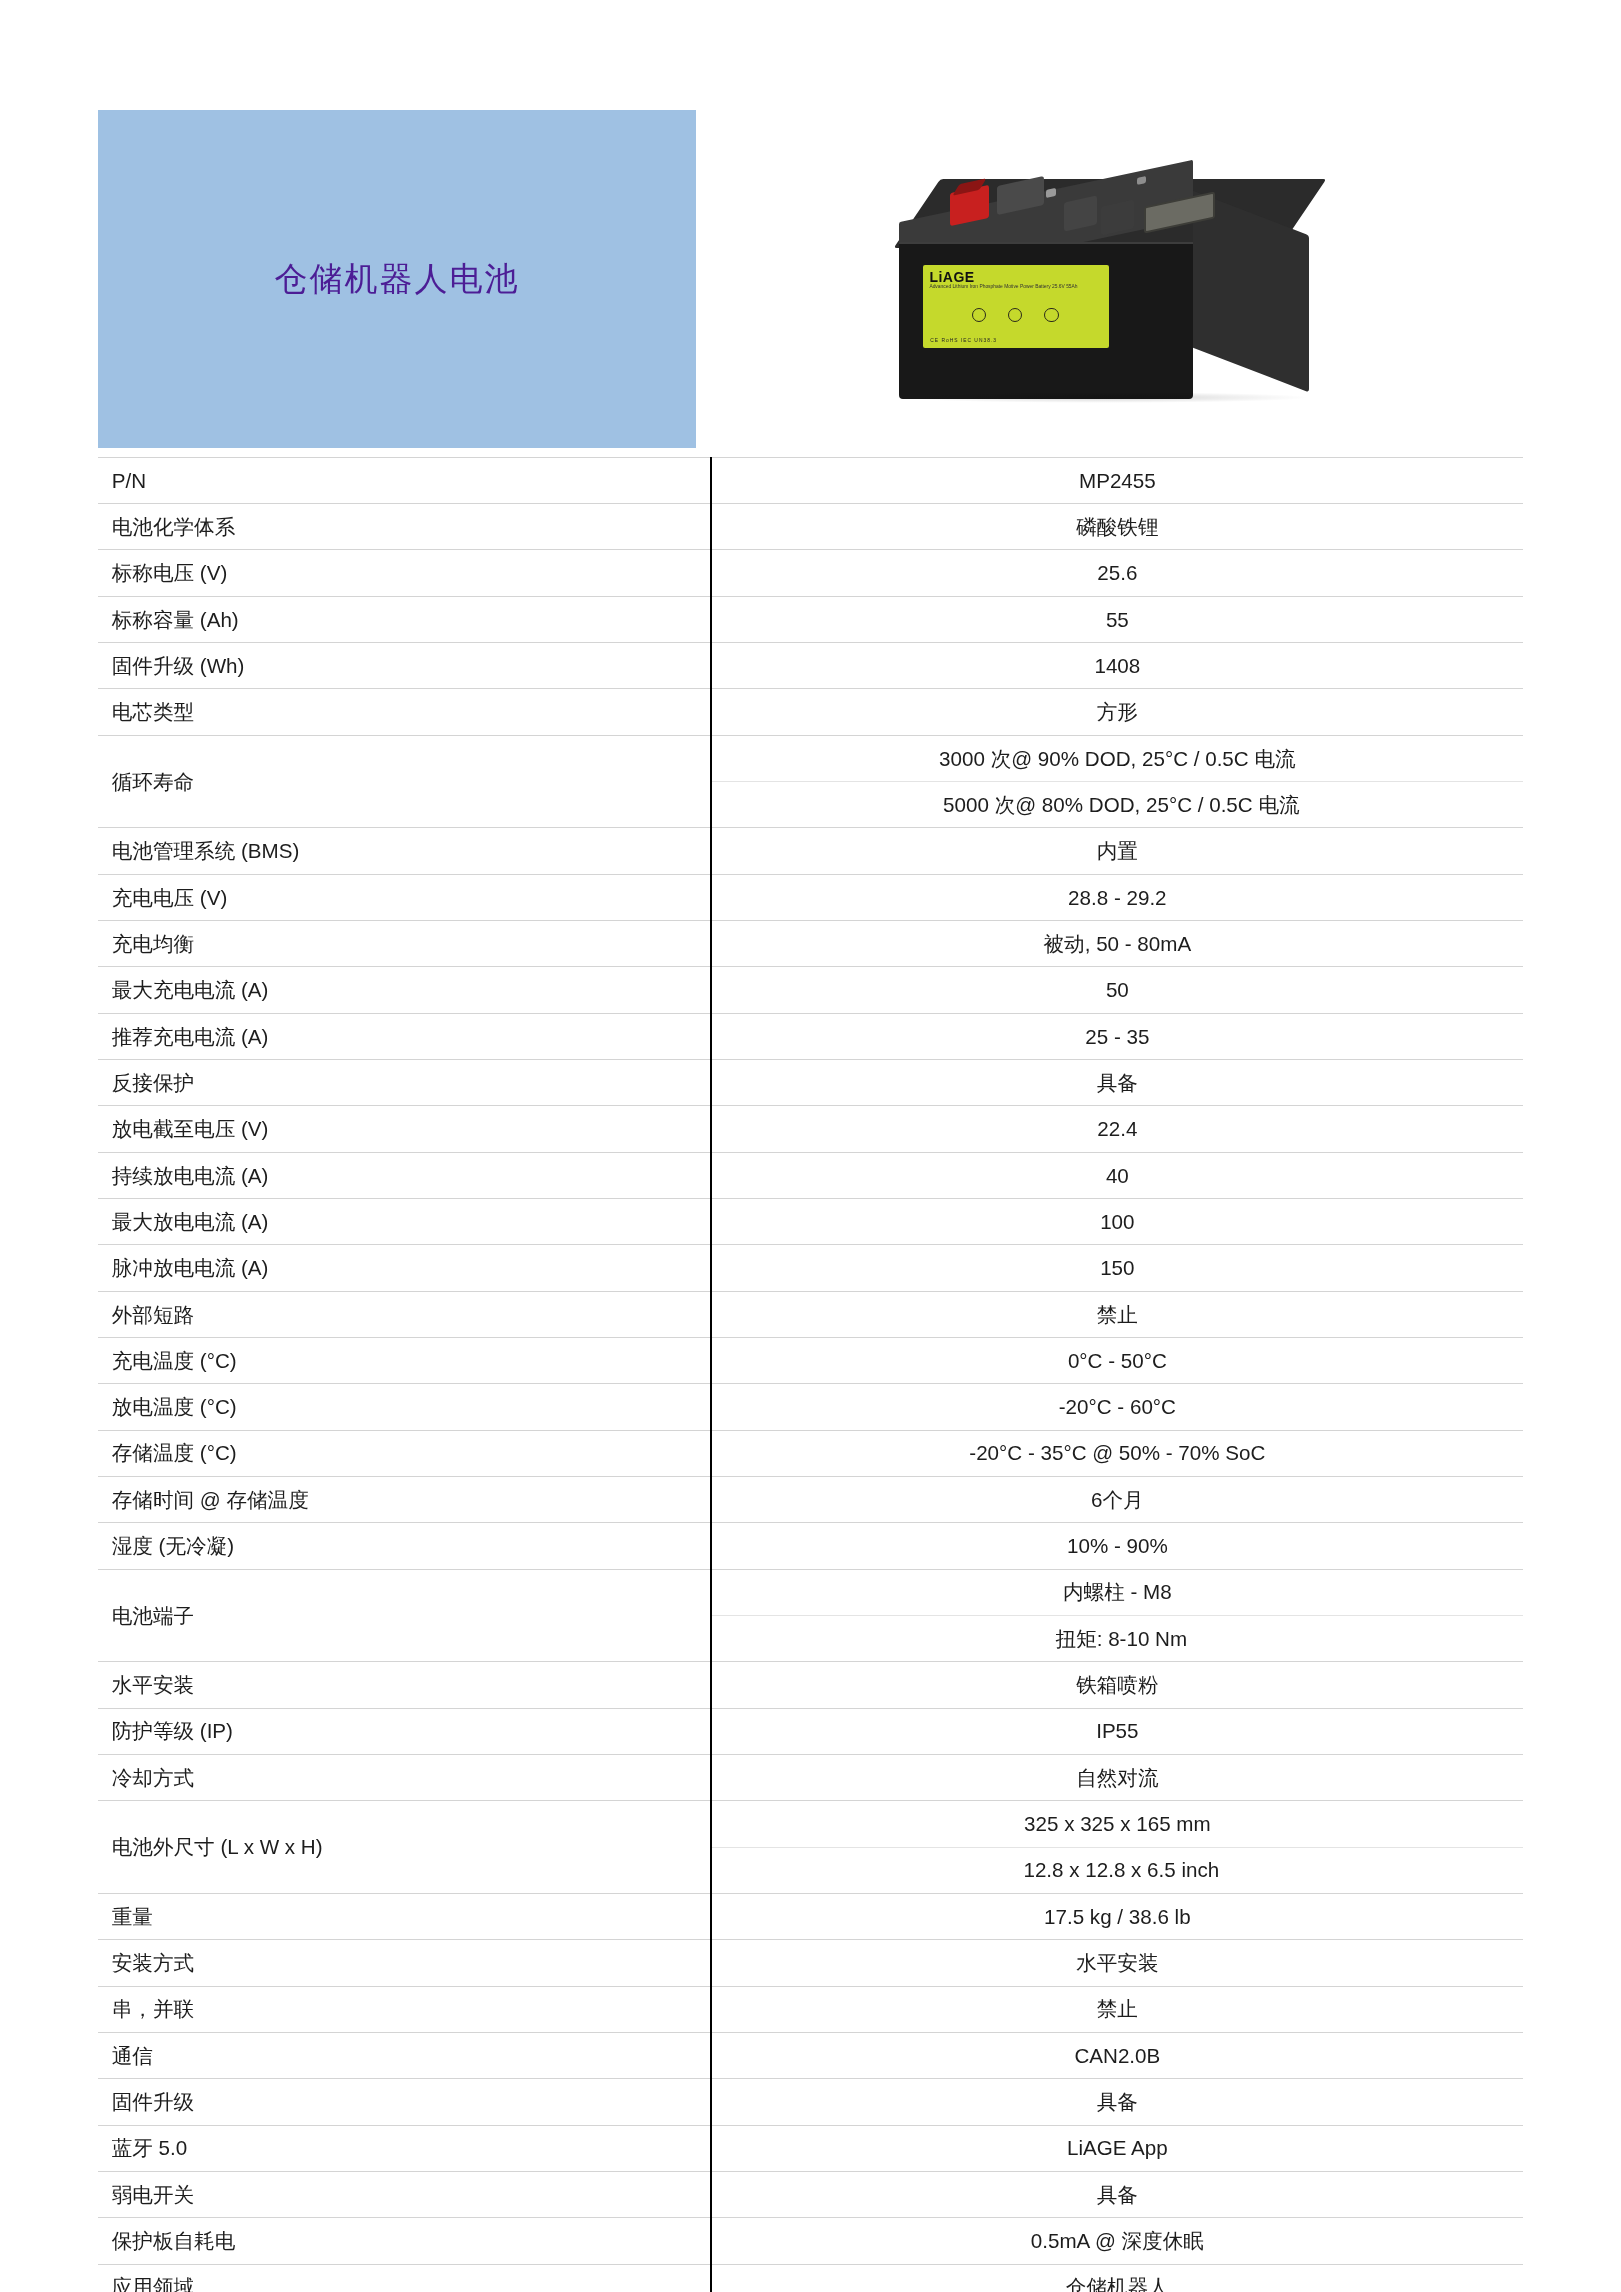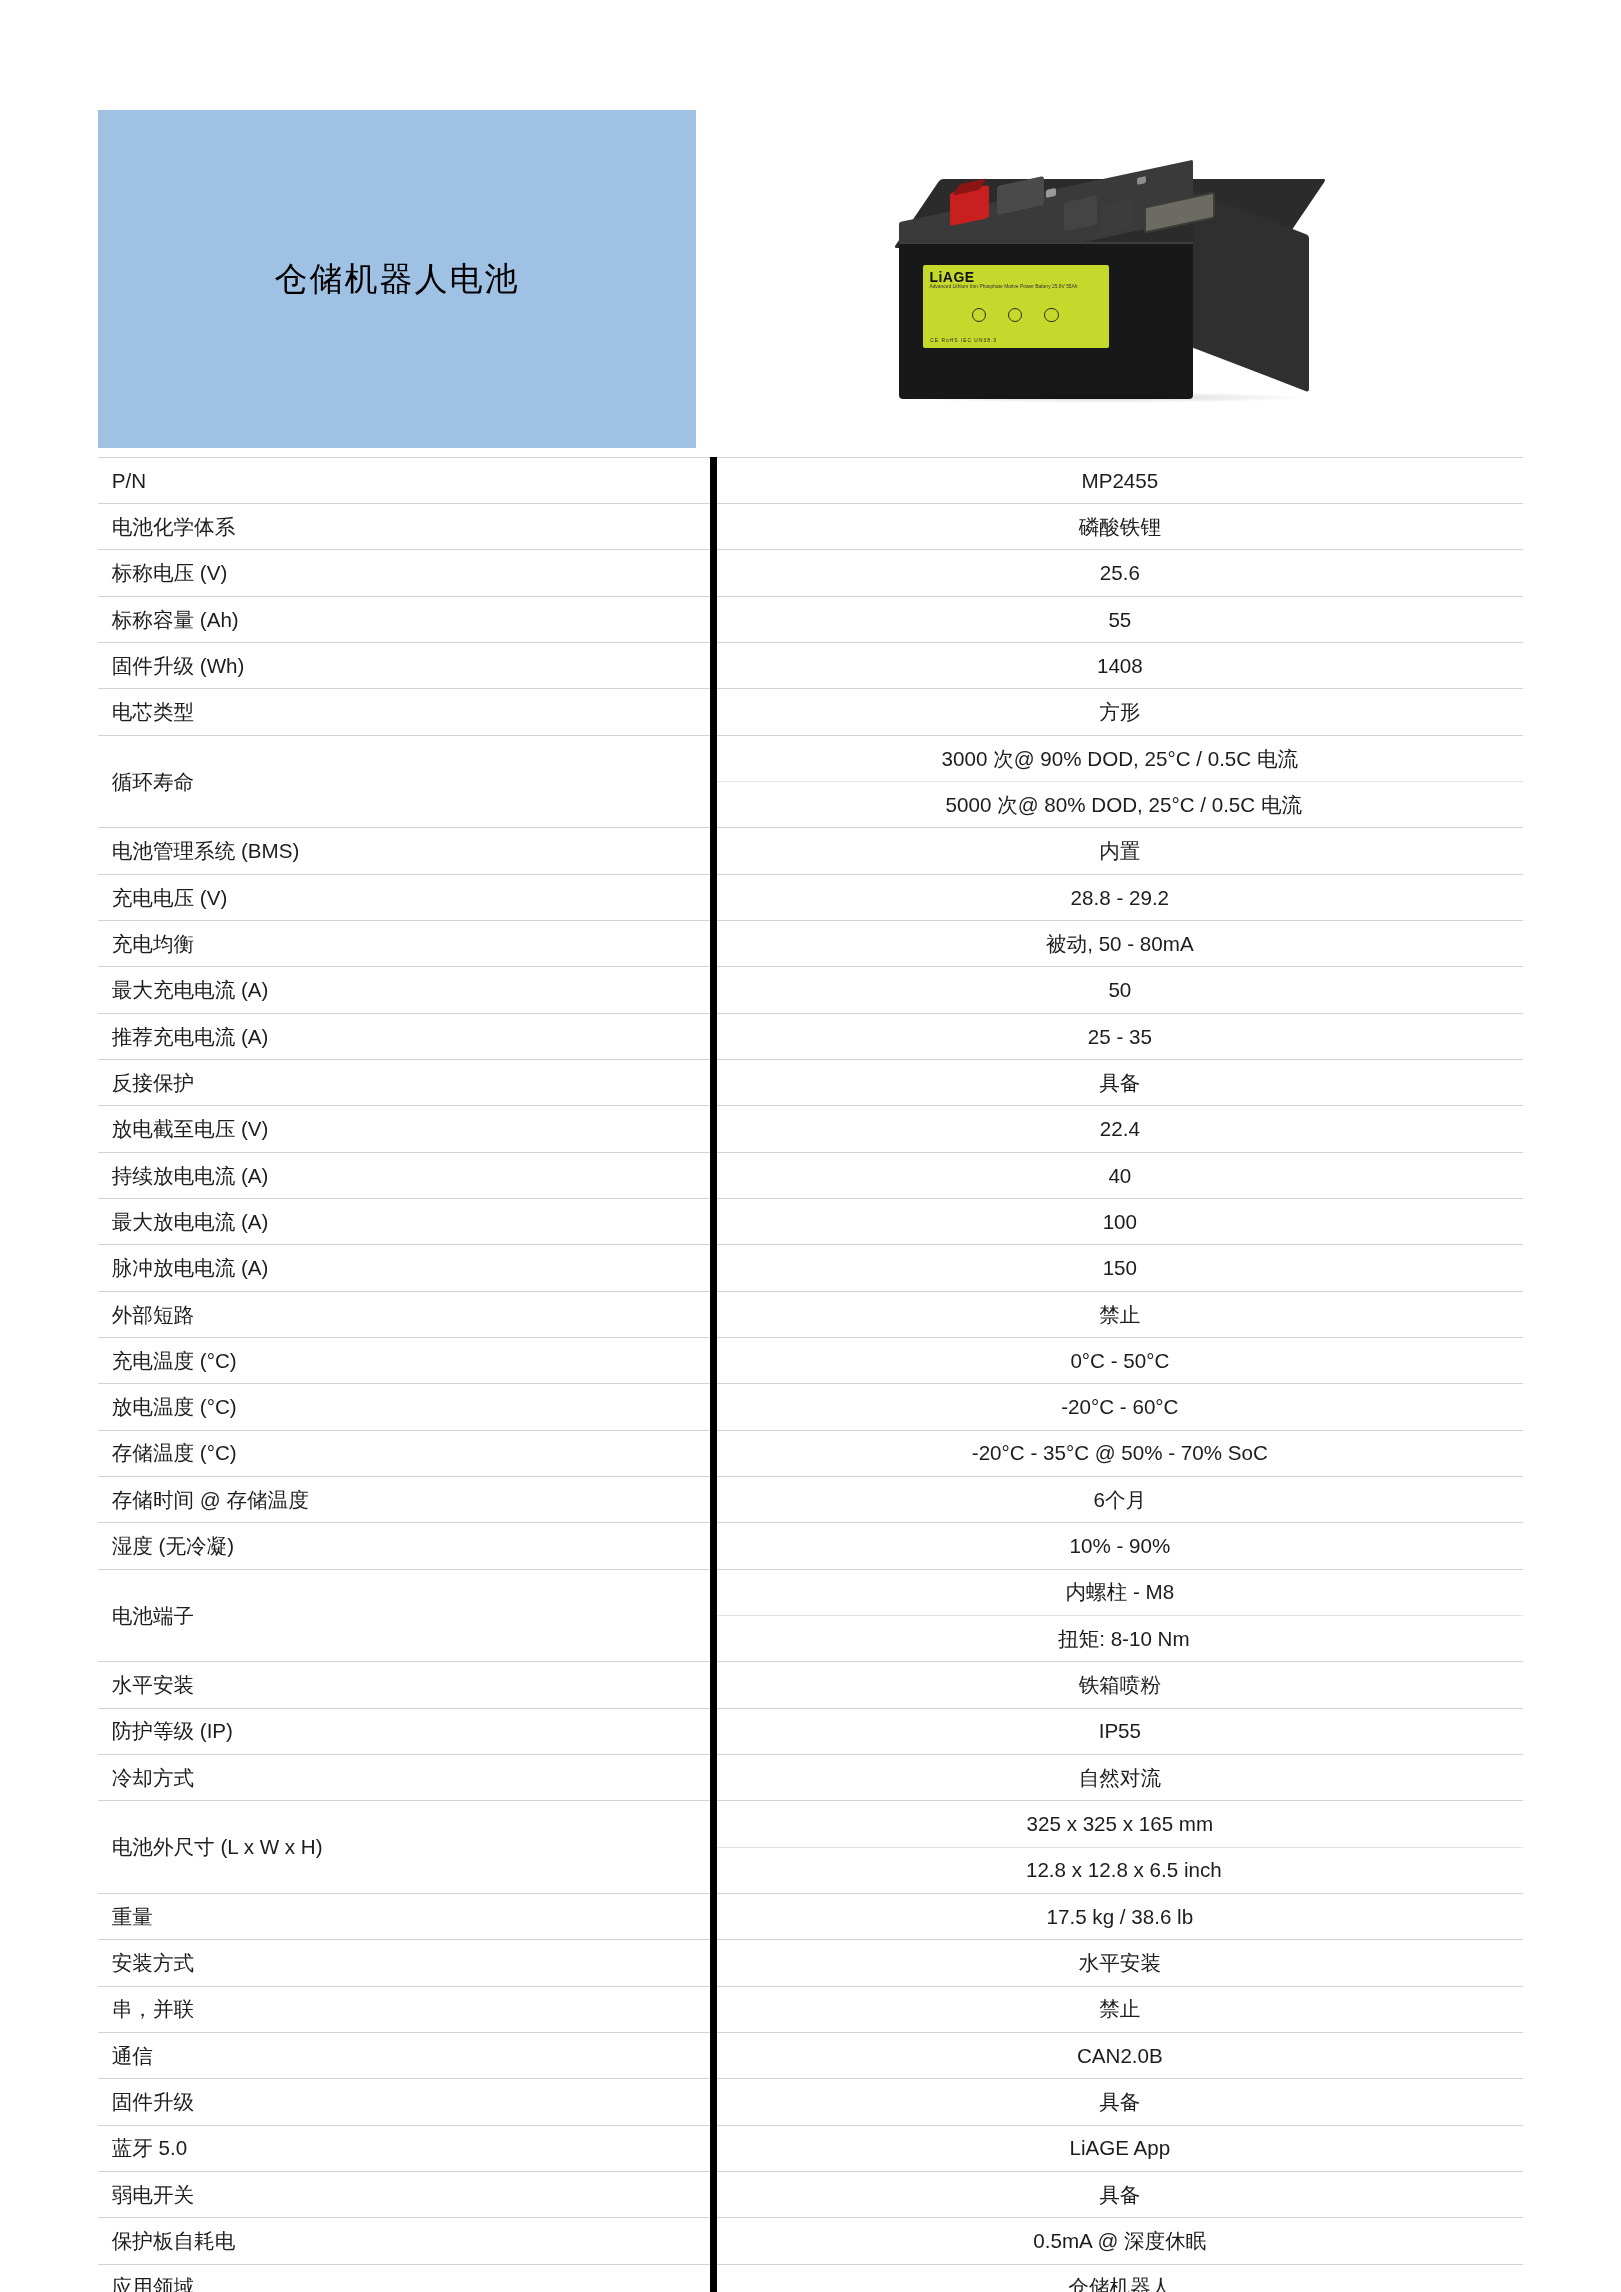--- a/index.html
+++ b/index.html
@@ -32,21 +32,21 @@
     width: 598px;
     background: #9fc1e3;
     display: flex;
     align-items: center;
     justify-content: center;
     box-sizing: border-box;
   }
   .title-text {
     font-size: 33px;
     letter-spacing: 2px;
-    color: #000000;
+    color: #4c1d95;
     font-family: "Liberation Serif", "DejaVu Serif", serif;
   }
   .image-block {
     flex: 1;
     position: relative;
     display: flex;
     align-items: center;
     justify-content: center;
   }
   
@@ -256,21 +256,21 @@
     font-size: 20.6px;
     line-height: 1.25;
     padding: 9.8px 0 9.8px 0;
     color: #1d1d1d;
     font-family: "Liberation Sans", sans-serif;
   }
   .spec-table tr td.label {
     width: 598px;
     padding-left: 13.7px;
     text-align: left;
-    border-right: 7px solid #000000;
+    border-right: 2px solid #000000;
     margin-top: 8px;
   }
   .spec-table tr td.value {
     text-align: center;
   }
   .spec-table tr td.label-span {
     vertical-align: middle;
   }
   .sub-row td {
     border-top: 1px solid #e4e4e4;

